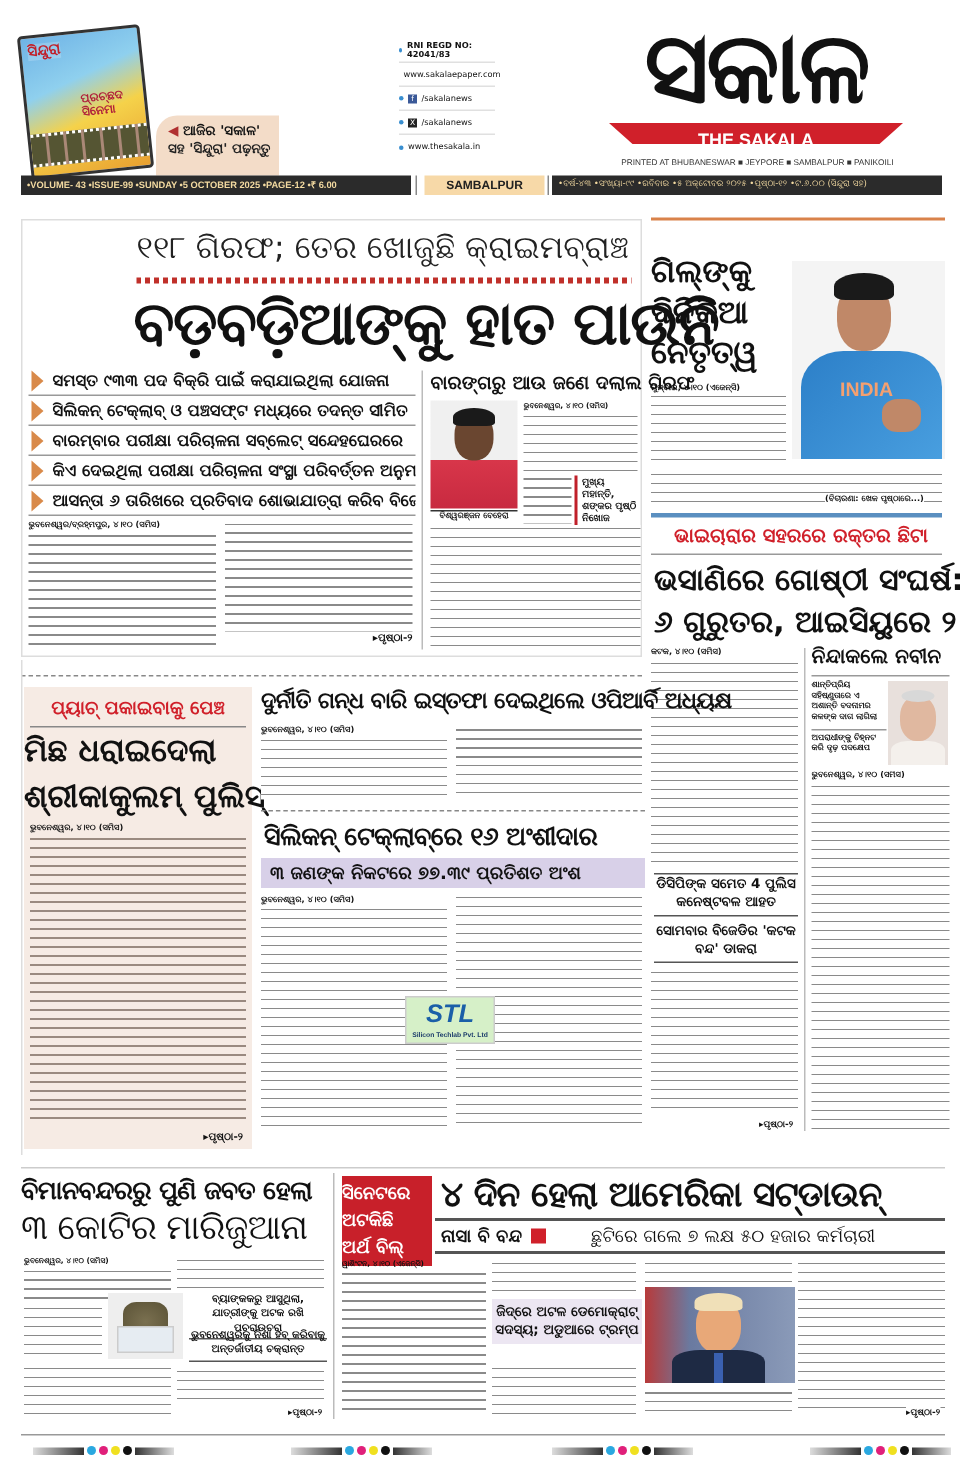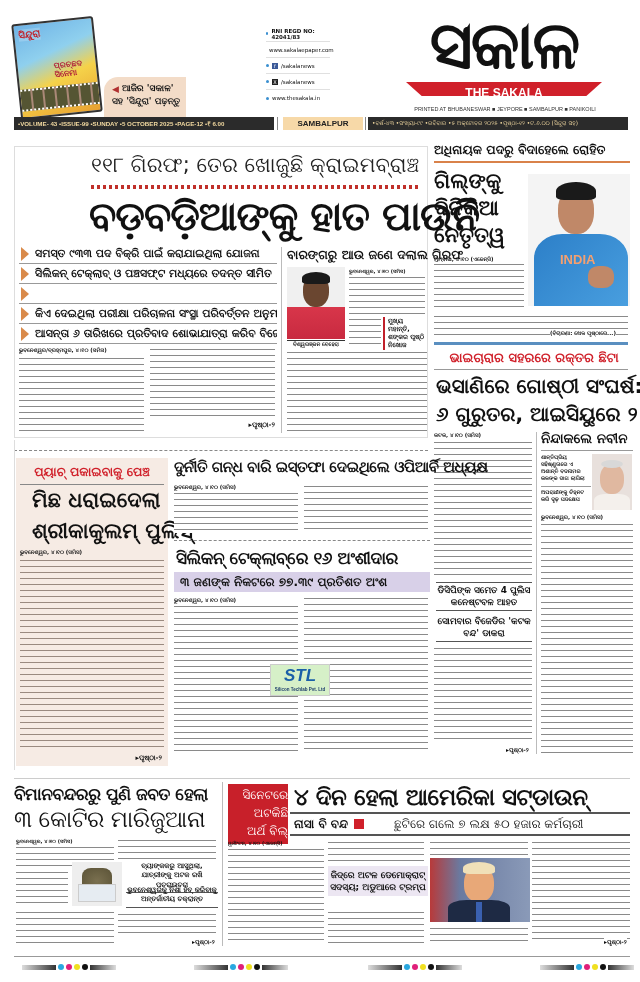--- a/index.html
+++ b/index.html
@@ -87,20 +87,21 @@
     <div class="bullet-row">
         <i class="arrow"></i>
         <span class="t">ସମସ୍ତ ୯୩୩ ପଦ ବିକ୍ରି ପାଇଁ କରାଯାଇଥିଲା ଯୋଜନା</span>
       </div>
     <div class="bullet-row">
         <i class="arrow"></i>
         <span class="t">ସିଲିକନ୍ ଟେକ୍ଲାବ୍ ଓ ପଞ୍ଚସଫ୍ଟ ମଧ୍ୟରେ ତଦନ୍ତ ସୀମିତ</span>
       </div>
     <div class="bullet-row">
         <i class="arrow"></i>
+        <span class="t">ବାରମ୍ବାର ପରୀକ୍ଷା ପରିଚାଳନା ସବ୍ଲେଟ୍ ସନ୍ଦେହଘେରରେ</span>
       </div>
     <div class="bullet-row">
         <i class="arrow"></i>
         <span class="t">କିଏ ଦେଇଥିଲା ପରୀକ୍ଷା ପରିଚାଳନା ସଂସ୍ଥା ପରିବର୍ତ୍ତନ ଅନୁମତି</span>
       </div>
     <div class="bullet-row">
         <i class="arrow"></i>
         <span class="t">ଆସନ୍ତା ୬ ତାରିଖରେ ପ୍ରତିବାଦ ଶୋଭାଯାତ୍ରା କରିବ ବିଜେଡି</span>
       </div>
   </div>
@@ -123,21 +124,20 @@
   </div>
   <div style="position:absolute;left:272px;top:193px;width:58px;font-size:5.5px;font-weight:bold;text-align:center;border-top:1px solid #333;">ବିଶ୍ୱରଞ୍ଜନ ବେହେରା</div>
   <div style="position:absolute;left:334px;top:121px;width:76px;font-size:5px;font-weight:bold;white-space:nowrap;overflow:hidden;">ଭୁବନେଶ୍ୱର, ୪।୧୦ (ସମିସ)</div>
   <div class="txt-lines" style="position:absolute;left:334px;top:128px;width:76px;height:42px;"></div>
   <div class="txt-lines" style="position:absolute;left:334px;top:170px;width:32px;height:32px;"></div>
   <div style="position:absolute;left:368px;top:170px;width:44px;font-size:6.5px;font-weight:bold;line-height:1.25;border-left:2px solid #c0202a;padding-left:3px;">ମୁଖ୍ୟ ମହାନ୍ତି, ଶଙ୍କର ପୃଷ୍ଠି ନିଖୋଜ</div>
   <div class="txt-lines" style="position:absolute;left:272px;top:203px;width:140px;height:82px;"></div>
 </div>
 
 <div class="abs" style="left:434px;top:142px;width:196px;height:170px;">
-  <div style="font-size:12.5px;font-weight:bold;white-space:nowrap;">ଅଧିନାୟକ ପଦରୁ ବିଦାହେଲେ ରୋହିତ</div>
   <div style="height:2px;background:#d9824a;margin-top:3px;"></div>
   <div style="position:absolute;left:0;top:26px;font-size:21px;font-weight:bold;line-height:27px;">
     <div>ଗିଲ୍ଙ୍କୁ</div>
     <div>ଦିନିକିଆ</div>
     <div>ନେତୃତ୍ୱ</div>
   </div>
   <div style="position:absolute;left:94px;top:32px;width:102px;height:132px;background:#f4f4f4;overflow:hidden;">
     <div style="position:absolute;left:6px;top:60px;width:94px;height:80px;background:linear-gradient(135deg,#2c7fc8,#4aa0e0);border-radius:30% 30% 0 0;">
       <span style="position:absolute;left:26px;top:18px;color:#f4a070;font-weight:bold;font-size:13px;font-family:'Liberation Sans',sans-serif;">INDIA</span>
     </div>
@@ -176,21 +176,21 @@
   <div style="position:absolute;left:2px;top:40px;width:36px;height:20px;background:#f4f0ec;border-radius:30% 30% 0 0;"></div>
 </div>
 <div class="abs" style="left:541px;top:514px;width:94px;font-size:5.5px;font-weight:bold;white-space:nowrap;overflow:hidden;">ଭୁବନେଶ୍ୱର, ୪।୧୦ (ସମିସ)</div>
 <div class="abs txt-lines" style="left:541px;top:522px;width:92px;height:232px;"></div>
 
 <div class="abs dash-sep" style="left:14px;top:450px;width:414px;"></div>
 
 <div class="abs" style="left:16px;top:458px;width:152px;height:308px;background:#f6ebe4;">
   <div style="text-align:center;font-size:12.5px;font-weight:bold;color:#d0202a;padding-top:6px;white-space:nowrap;">ପ୍ୟାଚ୍ ପକାଇବାକୁ ପେଞ୍ଚ</div>
   <div style="height:1px;background:#888;margin:4px 4px 0;"></div>
-  <div style="padding-left:16px;font-size:21px;font-weight:bold;line-height:31px;white-space:nowrap;">
+  <div style="padding-left:0;font-size:21px;font-weight:bold;line-height:31px;white-space:nowrap;">
     <div>ମିଛ ଧରାଇଦେଲା</div>
     <div>ଶ୍ରୀକାକୁଲମ୍ ପୁଲିସ୍</div>
   </div>
   <div style="padding-left:4px;font-size:5.5px;font-weight:bold;margin-top:2px;">ଭୁବନେଶ୍ୱର, ୪।୧୦ (ସମିସ)</div>
   <div class="txt-lines-pink" style="margin:2px 4px 0;height:192px;"></div>
   <div class="pageref" style="position:absolute;right:6px;bottom:4px;">▸ପୃଷ୍ଠା-୨</div>
 </div>
 
 <div class="abs" style="left:174px;top:458px;width:256px;font-size:15px;font-weight:bold;white-space:nowrap;letter-spacing:-0.5px;">ଦୁର୍ନୀତି ଗନ୍ଧ ବାରି ଇସ୍ତଫା ଦେଇଥିଲେ ଓପିଆର୍ବି ଅଧ୍ୟକ୍ଷ</div>
 <div class="abs" style="left:174px;top:484px;width:124px;font-size:5.5px;font-weight:bold;">ଭୁବନେଶ୍ୱର, ୪।୧୦ (ସମିସ)</div>
@@ -222,21 +222,21 @@
   <div style="position:absolute;left:10px;top:6px;width:30px;height:26px;background:radial-gradient(#7a7050,#5a5236);border-radius:30%;"></div>
   <div style="position:absolute;left:6px;top:22px;width:38px;height:18px;background:#e6ecf2;border:1px solid #ccc;"></div>
 </div>
 <div class="abs" style="left:126px;top:862px;width:92px;text-align:center;font-size:7px;font-weight:bold;line-height:1.35;border-bottom:1px solid #555;padding-bottom:2px;">ବ୍ୟାଙ୍କକରୁ ଆସୁଥିଲା, ଯାତ୍ରୀଙ୍କୁ ଅଟକ ରଖି ପଚରାଉଚରା</div>
 <div class="abs" style="left:126px;top:886px;width:92px;text-align:center;font-size:7px;font-weight:bold;line-height:1.35;border-bottom:1px solid #555;padding-bottom:2px;">ଭୁବନେଶ୍ୱରକୁ ନିଶା ହବ୍ କରିବାକୁ ଅନ୍ତର୍ଜାତୀୟ ଚକ୍ରାନ୍ତ</div>
 <div class="abs txt-lines" style="left:16px;top:910px;width:98px;height:34px;"></div>
 <div class="abs txt-lines" style="left:118px;top:912px;width:98px;height:24px;"></div>
 <div class="abs" style="left:192px;top:938px;font-size:6px;font-weight:bold;">▸ପୃଷ୍ଠା-୨</div>
 <div class="abs" style="left:222px;top:782px;width:1px;height:164px;background:#bbb;"></div>
 
-<div class="abs" style="left:228px;top:784px;width:60px;height:60px;background:#c8202a;color:#fff;font-weight:normal;text-align:right;font-size:12px;line-height:18px;padding-top:2px;">
+<div class="abs" style="left:228px;top:784px;width:60px;height:60px;background:#c8202a;color:#fff;font-weight:bold;text-align:left;font-size:12px;line-height:18px;padding-top:2px;">
   <div>ସିନେଟରେ</div>
   <div>ଅଟକିଛି</div>
   <div>ଅର୍ଥ ବିଲ୍</div>
 </div>
 <div class="abs" style="left:294px;top:784px;width:336px;font-size:23px;font-weight:bold;white-space:nowrap;letter-spacing:-0.5px;">୪ ଦିନ ହେଲା ଆମେରିକା ସଟ୍ଡାଉନ୍</div>
 <div class="abs" style="left:290px;top:812px;width:340px;height:24px;border-top:2px solid #555;border-bottom:2px solid #555;display:flex;align-items:center;gap:6px;padding-left:4px;">
   <span style="font-size:12px;font-weight:bold;white-space:nowrap;">ନାସା ବି ବନ୍ଦ</span>
   <span style="width:10px;height:10px;background:#d0202a;display:inline-block;"></span>
   <span style="font-size:12px;font-weight:normal;white-space:nowrap;margin-left:24px;">ଛୁଟିରେ ଗଲେ ୭ ଲକ୍ଷ ୫୦ ହଜାର କର୍ମଚାରୀ</span>
 </div>

